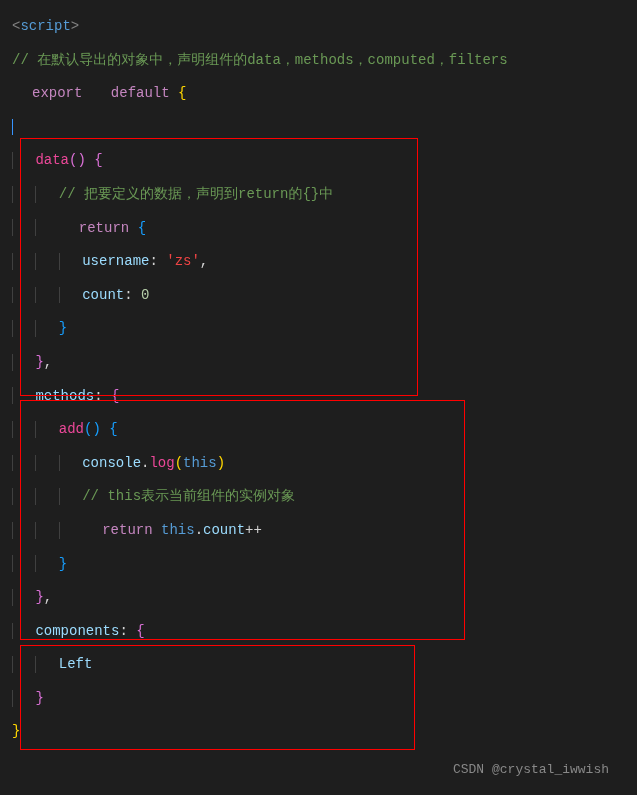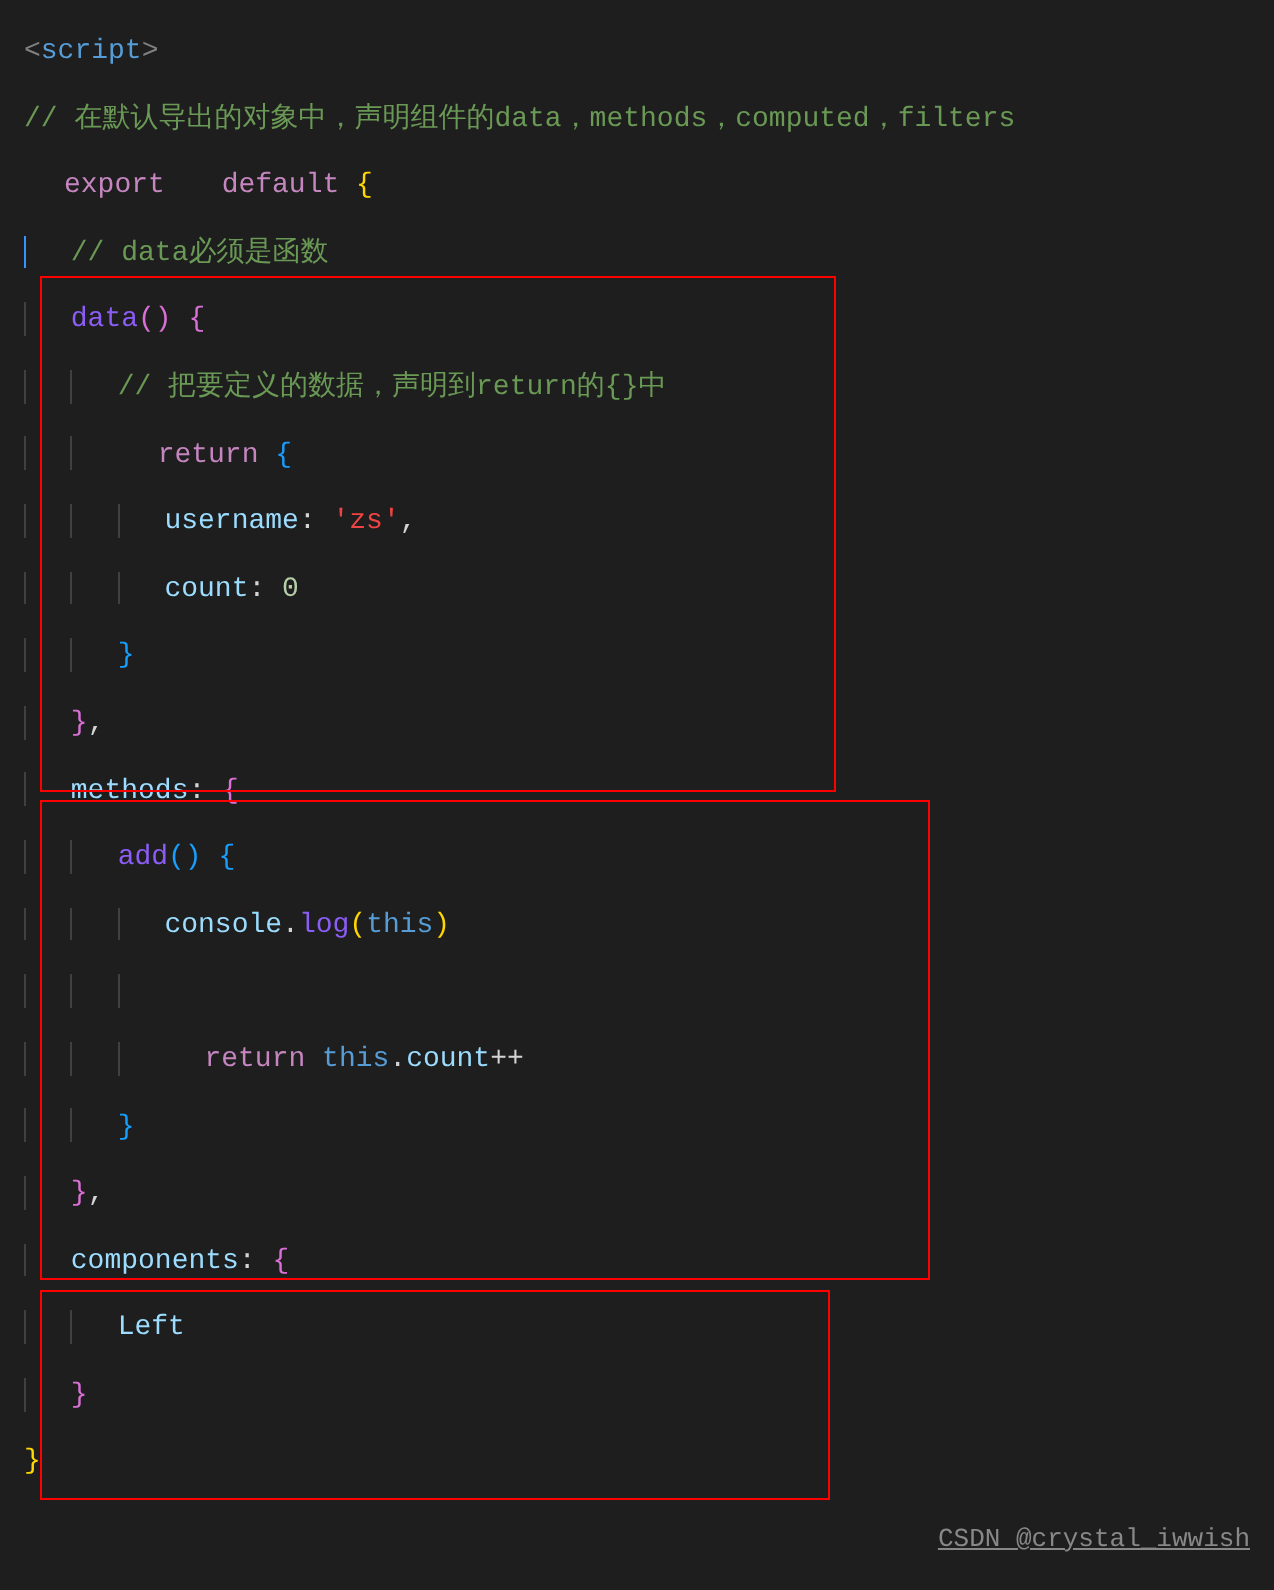--- a/index.html
+++ b/index.html
@@ -31,21 +31,21 @@
     .bar-gray {
       border-left: 1px solid #404040;
     }
     .bar-blue {
       border-left: 1px solid #3794ff;
     }
     .tag { color: #808080; }
     .tagname { color: #569cd6; }
     .comment { color: #6a9955; }
     .keyword { color: #c586c0; margin-left: 20px; }
-    .function { color: #8b5cf6; }
+    .function { color: #ec4899; }
     .property { color: #9cdcfe; text-align: center; }
     .string { color: #ef4444; }
     .number { color: #b5cea8; }
     .punct { color: #d4d4d4; }
     .bracket-yellow { color: #ffd700; }
     .bracket-pink { color: #da70d6; }
     .bracket-blue { color: #179fff; }
     .variable { color: #569cd6; }
     .box1 {
       position: absolute;
@@ -70,36 +70,35 @@
       left: 20px;
       top: 645px;
       width: 395px;
       height: 105px;
       border: 1px solid #ff0000;
       pointer-events: none;
     }
     .watermark {
       position: absolute;
       bottom: 10px;
-      right: 12px;
+      right: 28px;
       color: #888;
       font-size: 13px;
-      text-decoration: underline;
     }
   </style>
 </head>
 <body>
 
 <div class="line"><span class="tag">&lt;</span><span class="tagname">script</span><span class="tag">&gt;</span></div>
 
 <div class="line"><span class="comment">// 在默认导出的对象中，声明组件的data，methods，computed，filters</span></div>
 
 <div class="line"><span class="keyword">export</span><span> </span><span class="keyword">default</span><span> </span><span class="bracket-yellow">{</span></div>
 
-<div class="line"><span class="indent-bar bar-blue"></span> <span class="comment">// data必须是函数</span></div>
+<div class="line"><span class="indent-bar bar-blue"></span> </div>
 
 <div class="line"><span class="indent-bar bar-gray"></span> <span class="function">data</span><span class="bracket-pink">()</span><span> </span><span class="bracket-pink">{</span></div>
 
 <div class="line"><span class="indent-bar bar-gray"></span> <span class="indent-bar bar-gray"></span> <span class="comment">// 把要定义的数据，声明到return的{}中</span></div>
 
 <div class="line"><span class="indent-bar bar-gray"></span> <span class="indent-bar bar-gray"></span> <span class="keyword">return</span><span> </span><span class="bracket-blue">{</span></div>
 
 <div class="line"><span class="indent-bar bar-gray"></span> <span class="indent-bar bar-gray"></span> <span class="indent-bar bar-gray"></span> <span class="property">username</span><span class="punct">: </span><span class="string">'zs'</span><span class="punct">,</span></div>
 
 <div class="line"><span class="indent-bar bar-gray"></span> <span class="indent-bar bar-gray"></span> <span class="indent-bar bar-gray"></span> <span class="property">count</span><span class="punct">: </span><span class="number">0</span></div>
@@ -107,21 +106,21 @@
 <div class="line"><span class="indent-bar bar-gray"></span> <span class="indent-bar bar-gray"></span> <span class="bracket-blue">}</span></div>
 
 <div class="line"><span class="indent-bar bar-gray"></span> <span class="bracket-pink">}</span><span class="punct">,</span></div>
 
 <div class="line"><span class="indent-bar bar-gray"></span> <span class="property">methods</span><span class="punct">: </span><span class="bracket-pink">{</span></div>
 
 <div class="line"><span class="indent-bar bar-gray"></span> <span class="indent-bar bar-gray"></span> <span class="function">add</span><span class="bracket-blue">()</span><span> </span><span class="bracket-blue">{</span></div>
 
 <div class="line"><span class="indent-bar bar-gray"></span> <span class="indent-bar bar-gray"></span> <span class="indent-bar bar-gray"></span> <span class="property">console</span><span class="punct">.</span><span class="function">log</span><span class="bracket-yellow">(</span><span class="variable">this</span><span class="bracket-yellow">)</span></div>
 
-<div class="line"><span class="indent-bar bar-gray"></span> <span class="indent-bar bar-gray"></span> <span class="indent-bar bar-gray"></span> </div>
+<div class="line"><span class="indent-bar bar-gray"></span> <span class="indent-bar bar-gray"></span> <span class="indent-bar bar-gray"></span> <span class="comment">// this表示当前组件的实例对象</span></div>
 
 <div class="line"><span class="indent-bar bar-gray"></span> <span class="indent-bar bar-gray"></span> <span class="indent-bar bar-gray"></span> <span class="keyword">return</span><span> </span><span class="variable">this</span><span class="punct">.</span><span class="property">count</span><span class="punct">++</span></div>
 
 <div class="line"><span class="indent-bar bar-gray"></span> <span class="indent-bar bar-gray"></span> <span class="bracket-blue">}</span></div>
 
 <div class="line"><span class="indent-bar bar-gray"></span> <span class="bracket-pink">}</span><span class="punct">,</span></div>
 
 <div class="line"><span class="indent-bar bar-gray"></span> <span class="property">components</span><span class="punct">: </span><span class="bracket-pink">{</span></div>
 
 <div class="line"><span class="indent-bar bar-gray"></span> <span class="indent-bar bar-gray"></span> <span class="property">Left</span></div>

